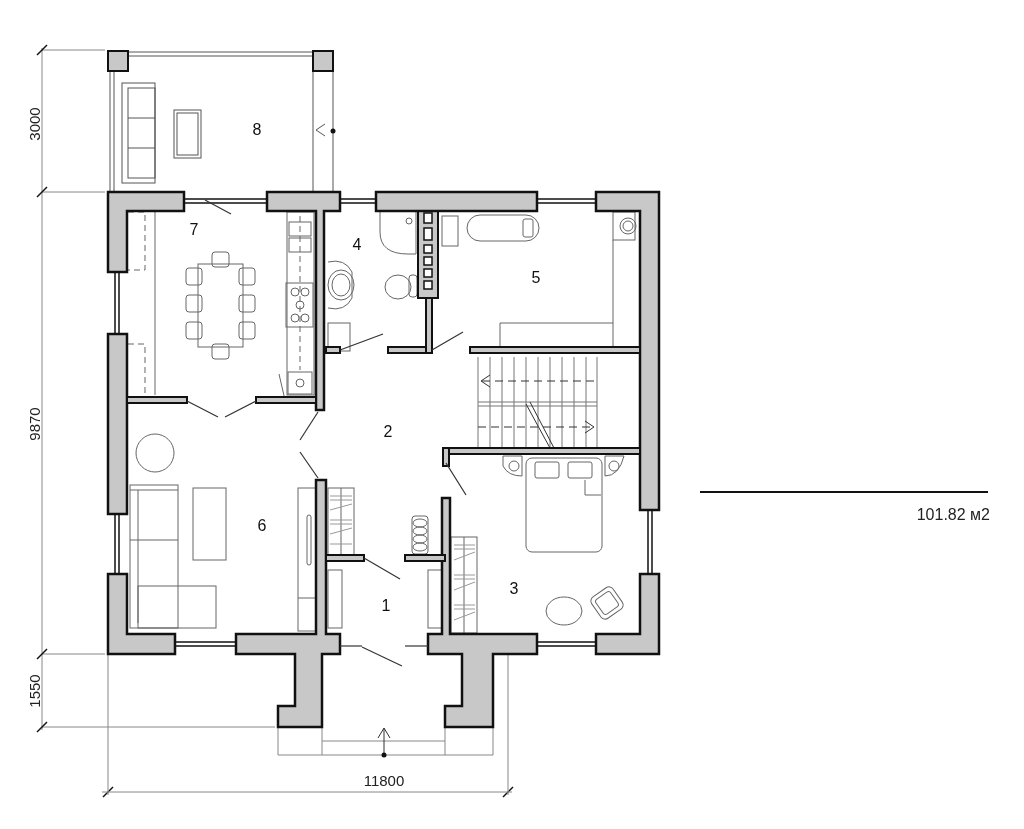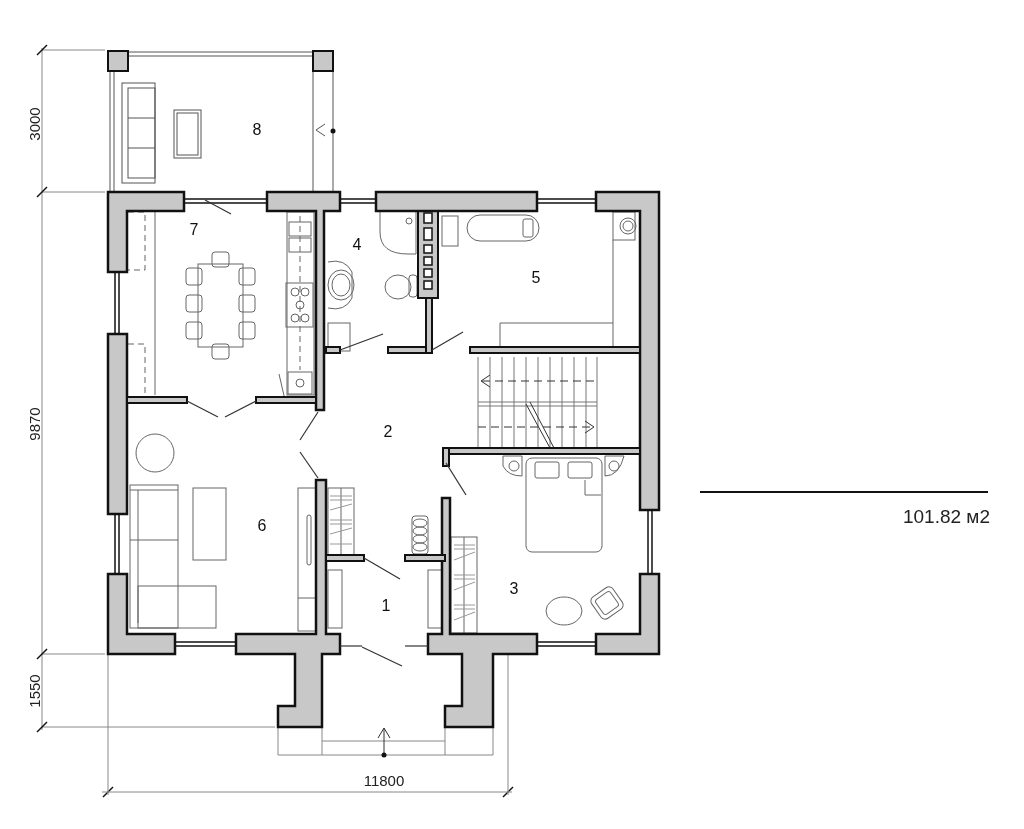--- a/index.html
+++ b/index.html
@@ -2,21 +2,21 @@
 <html><head>
 <meta charset="utf-8">
 <style>
   html, body { margin: 0; padding: 0; background: #ffffff; }
   body { width: 1024px; height: 829px; position: relative; overflow: hidden;
          font-family: "Liberation Sans", sans-serif; color: #1a1a1a; }
   #plan { position: absolute; left: 0; top: 0; }
   .dim-text { font-family: "Liberation Sans", sans-serif; font-size: 15px; fill: #222; }
   .room-num { font-family: "Liberation Sans", sans-serif; font-size: 16px; fill: #111; }
   .area-label { position: absolute; left: 870px; top: 506px; width: 120px; text-align: right;
-                font-size: 19px; color: #222; font-family: "Liberation Sans", sans-serif; }
+                font-size: 16px; color: #222; font-family: "Liberation Sans", sans-serif; }
   .area-line { position: absolute; left: 700px; top: 491px; width: 288px; height: 2px; background: #111; }
 </style>
 </head>
 <body>
 
 <svg id="plan" width="1024" height="829" viewBox="0 0 1024 829" xmlns="http://www.w3.org/2000/svg">
 
   <g stroke="#888" stroke-width="1" fill="none">
 
     <line x1="42" y1="48" x2="42" y2="730"></line>

